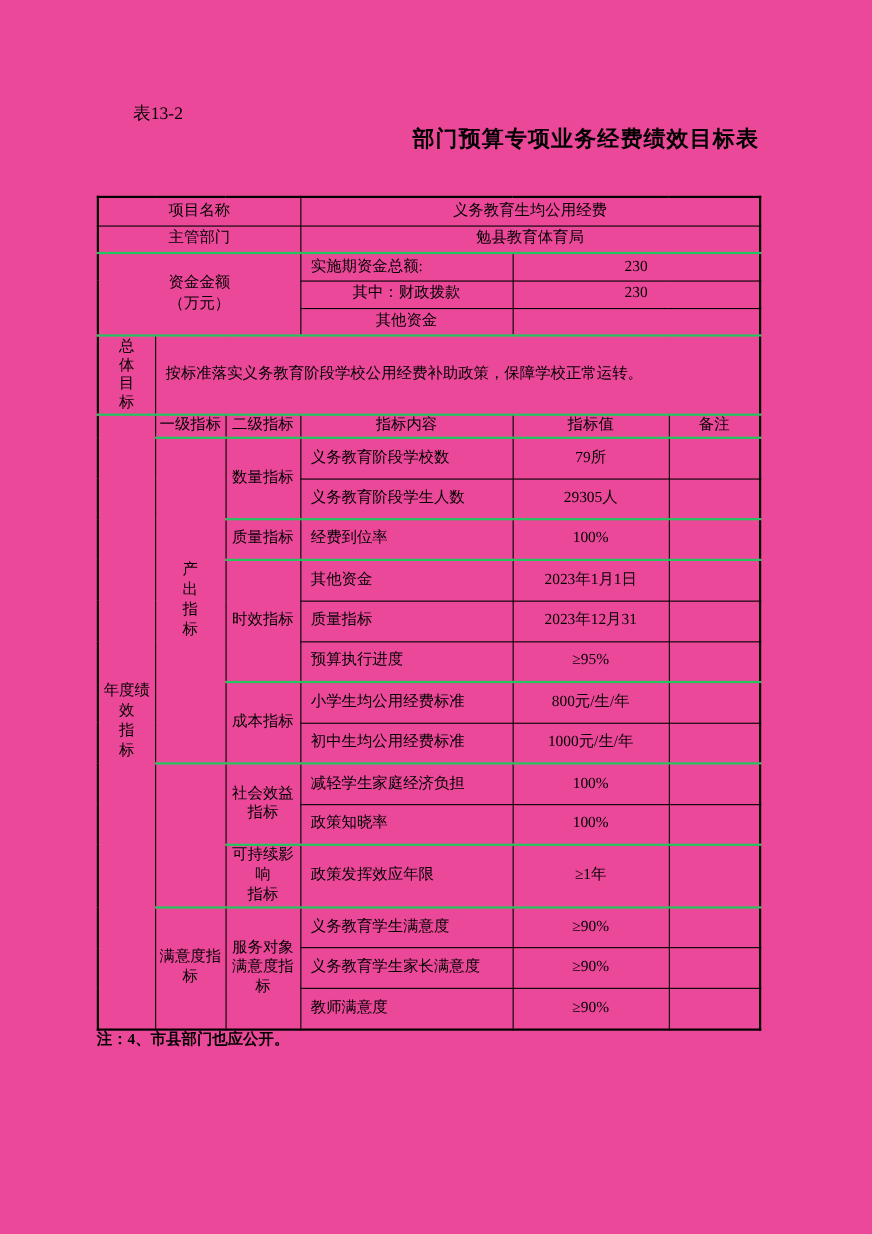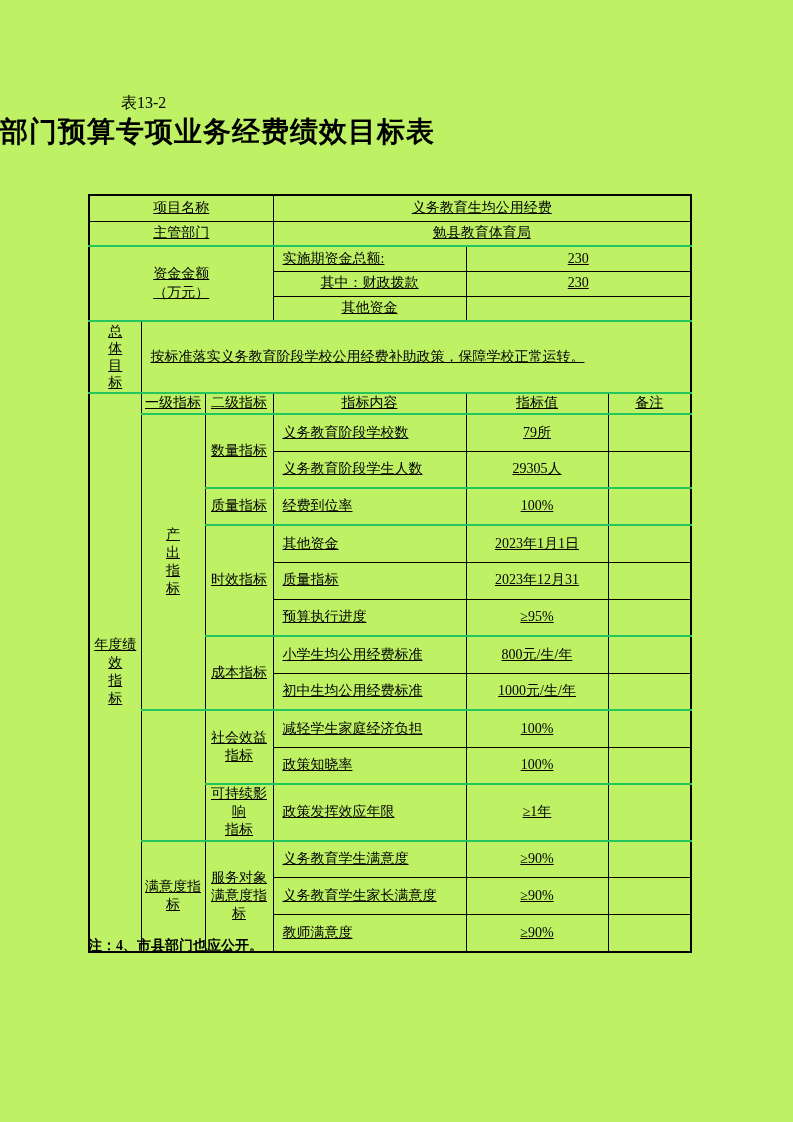--- a/index.html
+++ b/index.html
@@ -1,27 +1,27 @@
 <!DOCTYPE html>
 <html><head>
 <meta charset="utf-8">
 <style>
   html,body{margin:0;padding:0;background:#e8e8e8;}
   .page{
-    position:relative;width:793px;height:1122px;margin:0 auto;background:#bef264;
+    position:relative;width:793px;height:1122px;margin:0 auto;background:#ec4899;
     font-family:"Liberation Serif","DejaVu Serif",serif;color:#000;overflow:hidden;
   }
   .doc-label{position:absolute;left:121px;top:93px;font-size:16px;}
   .doc-title{
     position:absolute;left:0;top:113px;width:690px;margin:0;
-    text-align:left;font-size:28px;font-weight:bold;letter-spacing:1px;
+    text-align:right;font-size:20px;font-weight:bold;letter-spacing:1px;
   }
   table.main{
-    position:absolute;left:88px;top:194px;width:602px;
-    border-collapse:collapse;table-layout:fixed;border:2px solid #000;text-decoration:underline;
+    position:absolute;left:88px;top:178px;width:602px;
+    border-collapse:collapse;table-layout:fixed;border:2px solid #000;
   }
   td{
     border:1px solid #000;padding:0 2px;font-size:14px;line-height:1.3;
     text-align:center;vertical-align:middle;overflow:hidden;
   }
   td.bt2{border-top:2px solid #22c55e;}
   td.left{text-align:left;padding-left:9px;}
   td.pre{white-space:pre-line;}
   .h26{height:26px}.h25{height:25px}.h72{height:72px}.h21{height:21px}.h37{height:37px}
   td.goal{line-height:1.22;}

